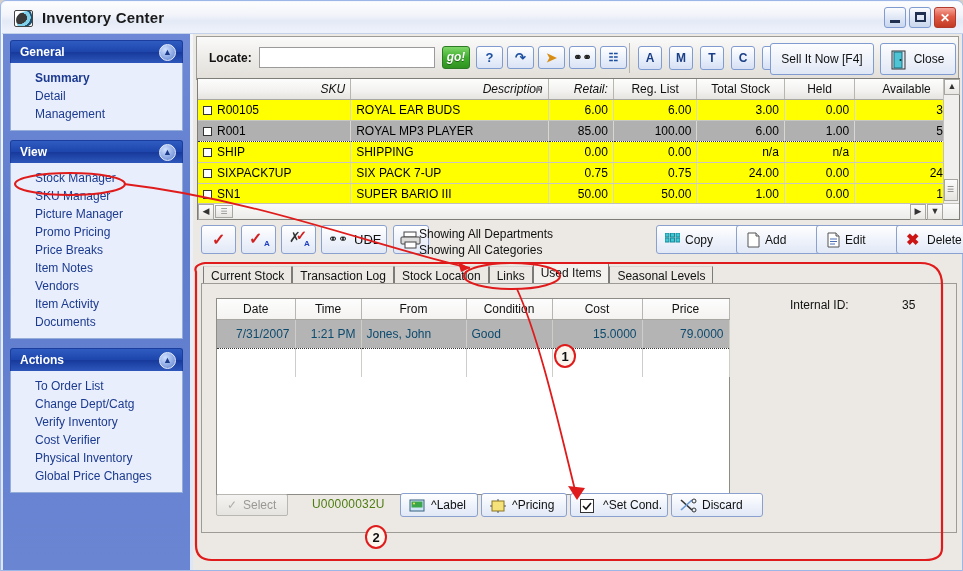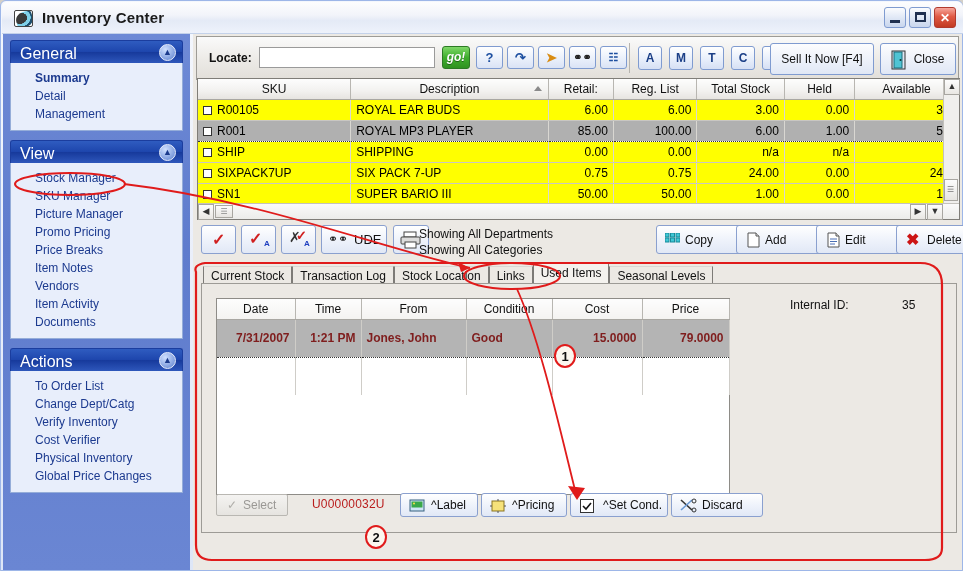--- a/index.html
+++ b/index.html
@@ -68,21 +68,21 @@
   }
   .panel { margin-bottom: 9px; }
   .panel-head {
     height: 23px; position: relative;
     background: linear-gradient(to bottom,#2f5cc0 0%, #1e46ad 48%, #173a9c 52%, #2e57bb 100%);
     border-radius: 3px 3px 0 0;
     border: 1px solid #1b3d9e; border-bottom: none;
   }
   .panel-head .ph-title {
     position: absolute; left: 9px; top: 4px;
-    color: #ffffff; font-weight: normal; font-size: 16px;
+    color: #ffffff; font-weight: bold; font-size: 12px;
   }
   .chev {
     position: absolute; right: 6px; top: 3px; width: 17px; height: 17px;
     border-radius: 50%;
     background: radial-gradient(circle at 35% 30%, #cfe0ff, #7f9ddd 70%, #5074c4);
     border: 1px solid #e8eefc;
     color: #1b3a8c; font-size: 9px; text-align: center; line-height: 15px; font-weight: bold;
   }
   .panel-body {
     background: #e8eefb;
@@ -146,21 +146,21 @@
     position: absolute; left: 196px; top: 77px; width: 763px; height: 142px;
     background: #fff; border: 1px solid #7f7d78;
   }
   table.grid { border-collapse: collapse; width: 100%; table-layout: fixed; }
   table.grid th {
     background: linear-gradient(to bottom,#fdfdfd,#f2f1ef 60%,#e6e4e0);
     border-right: 1px solid #b8b6b1; border-bottom: 1px solid #a9a7a2;
     font-weight: normal; font-size: 12px; color:#111; height: 20px;
     padding: 0 5px; position: relative;
   }
-  table.grid th.l { text-align: center; }
+  table.grid th.l { text-align: right; font-style: italic; }
   table.grid td {
     border-right: 1px solid #d9d7d2; border-bottom: 1px solid #c9c7c2;
     font-size: 12px; color: #000; height: 21px; padding: 0 5px;
     white-space: nowrap; overflow: hidden;
   }
   tr.hl td { background: #ffff00; }
   tr.sel td { background: #b0b0b0; border-top: 1px dotted #333; border-bottom: 1px dotted #333; }
   td.r { text-align: right; }
   .cbx {
     display: inline-block; width: 9px; height: 9px; border: 1px solid #333;
@@ -241,41 +241,41 @@
     position: absolute; left: 14px; top: 14px; width: 514px; height: 197px;
     background: #fff; border: 1px solid #8e8c87;
   }
   table.ugrid { border-collapse: collapse; width: 100%; table-layout: fixed; }
   table.ugrid th {
     background: linear-gradient(to bottom,#fdfdfd,#f4f3f1);
     border-right: 1px solid #b8b6b1; border-bottom: 1px solid #a9a7a2;
     font-weight: normal; font-size: 12px; height: 20px; color:#111;
   }
   table.ugrid td {
-    border-right: 1px solid #cfcdc8; font-size: 12px; height: 38px; padding: 0 5px; color:#7f1d1d;font-weight:bold;
+    border-right: 1px solid #cfcdc8; font-size: 12px; height: 29px; padding: 0 5px; color:#0c4a6e;
   }
   table.ugrid tr.sel td { background:#b4b4b4; }
   .col-fill td { height: 176px; vertical-align: top; border-bottom: none; }
   .internal-id {
     position:absolute; right: 16px; top: 14px; font-size: 12px; color:#111; width: 150px;
   }
   .internal-id .k { position:absolute; left:0; top:0; }
   .internal-id .v { position:absolute; left: 112px; top:0; }
 
   
   .botrow { position:absolute; left: 14px; bottom: 14px; width: 730px; height: 24px; }
   .select-btn {
     position:absolute; left: 0; top: 0; width: 72px; height: 22px;
     border: 1px solid #b9b7b2; border-radius: 2px;
     background: linear-gradient(to bottom,#f4f3f1,#e6e4e0);
     color: #9a9895; font-size: 12px;
   }
   .select-btn .sl { position:absolute; left: 26px; top: 3px; }
   .select-btn .ck { position:absolute; left: 10px; top: 3px; color:#b0aeaa; font-size: 12px; }
-  .ucode { position:absolute; left: 96px; top: 3px; font-size: 12px; color:#b91c1c; letter-spacing: .2px; }
+  .ucode { position:absolute; left: 96px; top: 3px; font-size: 12px; color:#4d7c0f; letter-spacing: .2px; }
   .bbtn {
     position:absolute; top: -1px; height: 24px;
     border: 1px solid #8aa0cf; border-radius: 3px;
     background: linear-gradient(to bottom,#ffffff,#eff3fb 50%,#e1e8f6);
     font-size: 12px; color: #111;
   }
   .bbtn .bl { position:absolute; left: 30px; top: 4px; white-space: nowrap;}
 
   
   .ico { position:absolute; }

